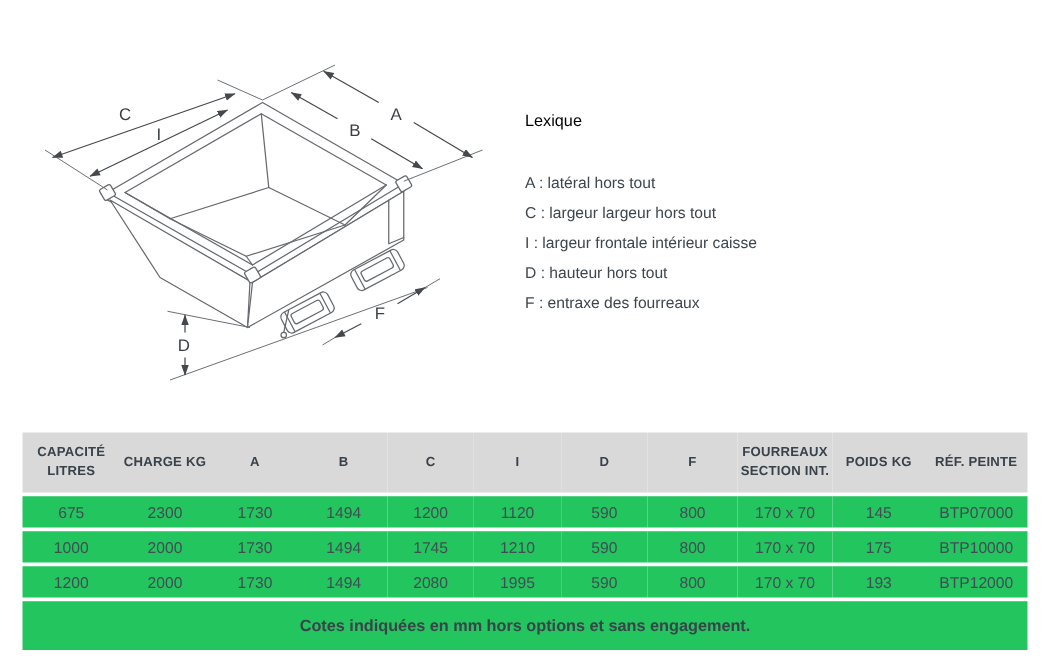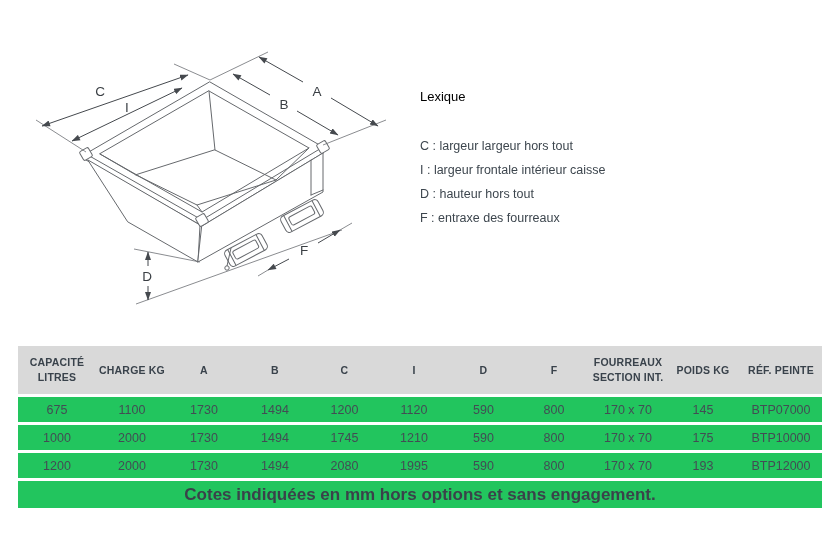--- a/index.html
+++ b/index.html
@@ -66,23 +66,23 @@
     background: #22c55e;
     height: 25px;
     font-size: 12.5px;
     color: #434c54;
     text-align: center;
     vertical-align: middle;
     white-space: nowrap;
     overflow: hidden;
   }
   table.specs tr.note-row td {
-    height: 27px;
+    height: 39px;
     font-weight: bold;
-    font-size: 17px;
+    font-size: 13px;
     color: #3a424a;
   }
 </style>
 </head>
 <body>
 
 <div class="drawing">
   <svg width="420" height="330" viewBox="0 0 420 330">
     <defs>
       <marker id="ae" markerWidth="10" markerHeight="8" refX="8" refY="3" orient="auto">
@@ -161,20 +161,21 @@
     <text class="dim-label" x="317" y="96" text-anchor="middle">A</text>
     <text class="dim-label" x="284" y="109" text-anchor="middle">B</text>
     <text class="dim-label" x="147" y="281" text-anchor="middle">D</text>
     <text class="dim-label" x="304" y="255" text-anchor="middle">F</text>
   </svg>
 </div>
 
 <div class="lexique">
   <div class="lexique-title">Lexique</div>
   <div class="lexique-list">
+    <div class="lexique-item">A : latéral hors tout</div>
     <div class="lexique-item">C : largeur largeur hors tout</div>
     <div class="lexique-item">I : largeur frontale intérieur caisse</div>
     <div class="lexique-item">D : hauteur hors tout</div>
     <div class="lexique-item">F : entraxe des fourreaux</div>
   </div>
 </div>
 
 <div class="table-area">
   <table class="specs">
     <colgroup>
@@ -225,21 +226,21 @@
             <span class="l1">POIDS KG</span>
           </th>
         <th>
             <span class="l1">RÉF. PEINTE</span>
           </th>
       </tr>
     </thead>
     <tbody>
       <tr>
         <td>675</td>
-        <td>1100</td>
+        <td>2300</td>
         <td>1730</td>
         <td>1494</td>
         <td>1200</td>
         <td>1120</td>
         <td>590</td>
         <td>800</td>
         <td>170 x 70</td>
         <td>145</td>
         <td>BTP07000</td>
       </tr>

